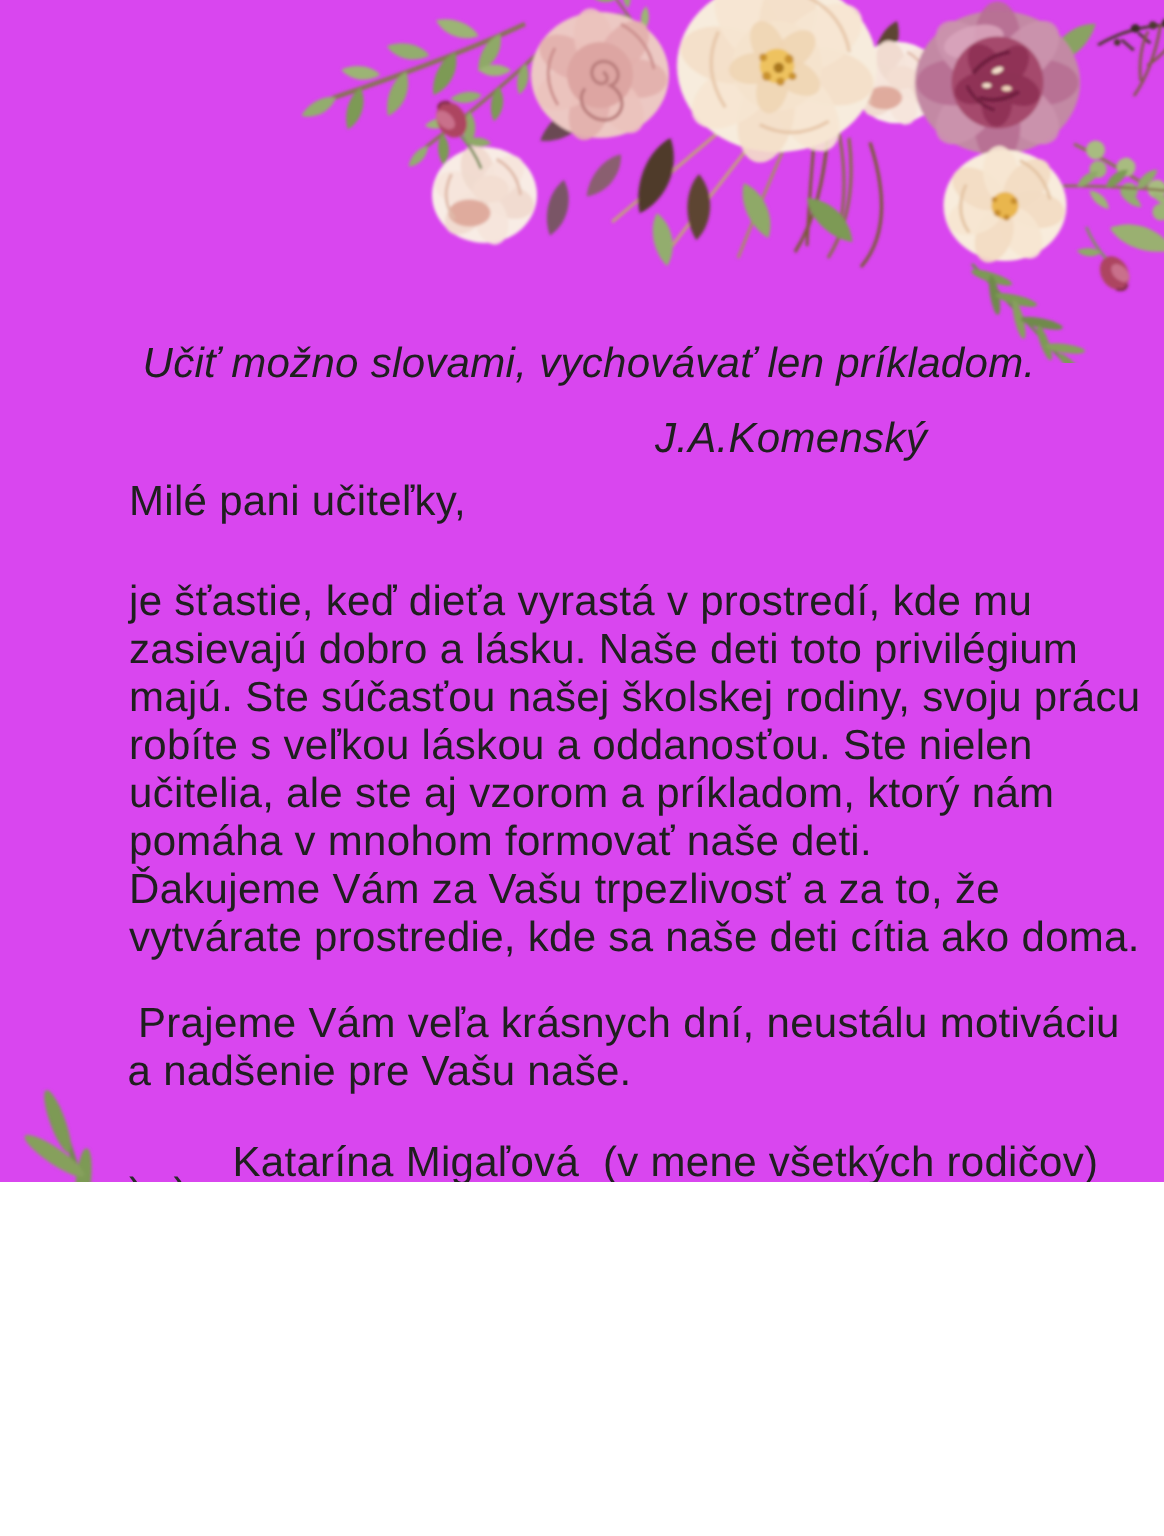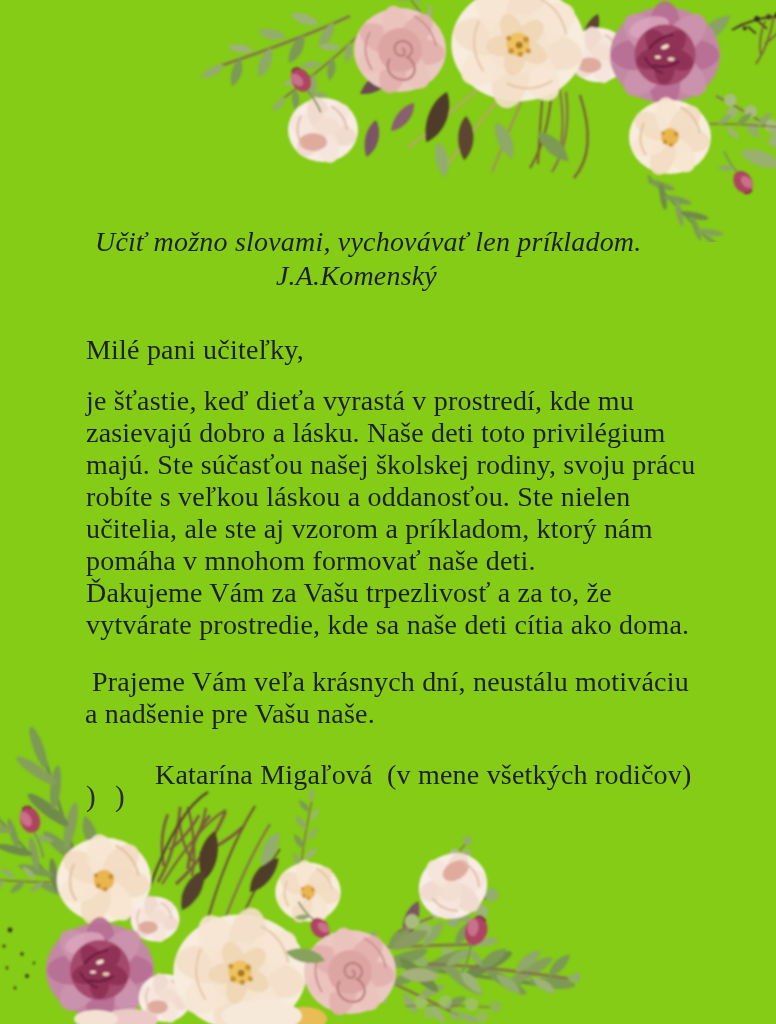--- a/index.html
+++ b/index.html
@@ -1,23 +1,23 @@
 <!DOCTYPE html>
 <html><head>
 <meta charset="utf-8">
 <title>Document</title>
 <style>
   html, body { margin: 0; padding: 0; }
   .page {
     position: relative;
     width: 776px;
-    height: 1024px;
-    background: #84cc16;
+    height: 788px;
+    background: #d946ef;
     overflow: hidden;
-    font-family: Liberation Serif, serif;
+    font-family: Liberation Sans, sans-serif;
     color: #1f1f1f;
   }
   .line {
     position: absolute;
     white-space: pre;
     font-size: 28px;
     line-height: 32px;
     letter-spacing: 0.2px;
   }
   .italic { font-style: italic; }
@@ -311,23 +311,23 @@
       <ellipse cx="262" cy="302" rx="40" ry="16" fill="#f6e9da"></ellipse>
       <ellipse cx="130" cy="306" rx="28" ry="11" fill="#ecc9c6"></ellipse>
       <ellipse cx="96" cy="305" rx="22" ry="9" fill="#f3e2d4"></ellipse>
 
       <use href="#leaf" transform="translate(182 196) rotate(-55) scale(1.15)" fill="#53402d"></use>
       <use href="#leaf" transform="translate(286 238) rotate(18)" fill="#87a25e"></use>
     </g>
   </svg>
 
   <div class="line italic" style="left:95px; top:226px;">Učiť možno slovami, vychovávať len príkladom.</div>
-  <div class="line italic attribution" style="left:95px; top:260px;text-align:center;">J.A.Komenský</div>
-
-  <div class="line" style="left:86px; top:318px;margin-top:16px;">Milé pani učiteľky,</div>
+  <div class="line italic attribution" style="left:95px; top:276px;">J.A.Komenský</div>
+
+  <div class="line" style="left:86px; top:318px;">Milé pani učiteľky,</div>
 
   <div class="body-block">
     <div class="bodyline">je šťastie, keď dieťa vyrastá v prostredí, kde mu</div>
     <div class="bodyline">zasievajú dobro a lásku. Naše deti toto privilégium</div>
     <div class="bodyline">majú. Ste súčasťou našej školskej rodiny, svoju prácu</div>
     <div class="bodyline">robíte s veľkou láskou a oddanosťou. Ste nielen</div>
     <div class="bodyline">učitelia, ale ste aj vzorom a príkladom, ktorý nám</div>
     <div class="bodyline">pomáha v mnohom formovať naše deti.</div>
     <div class="bodyline">Ďakujeme Vám za Vašu trpezlivosť a za to, že</div>
     <div class="bodyline">vytvárate prostredie, kde sa naše deti cítia ako doma.</div>

